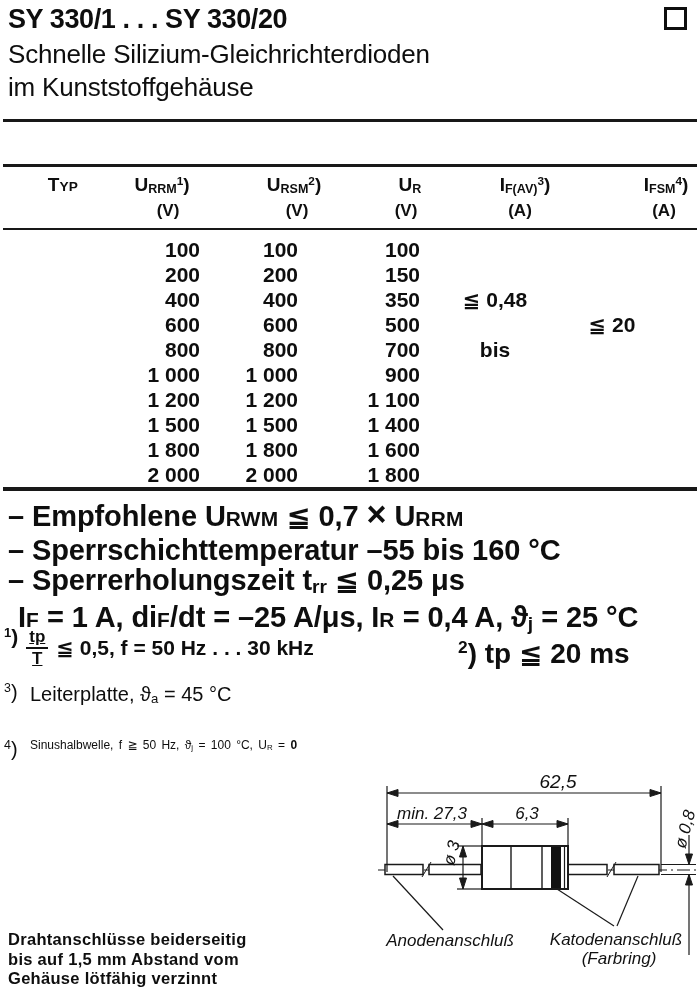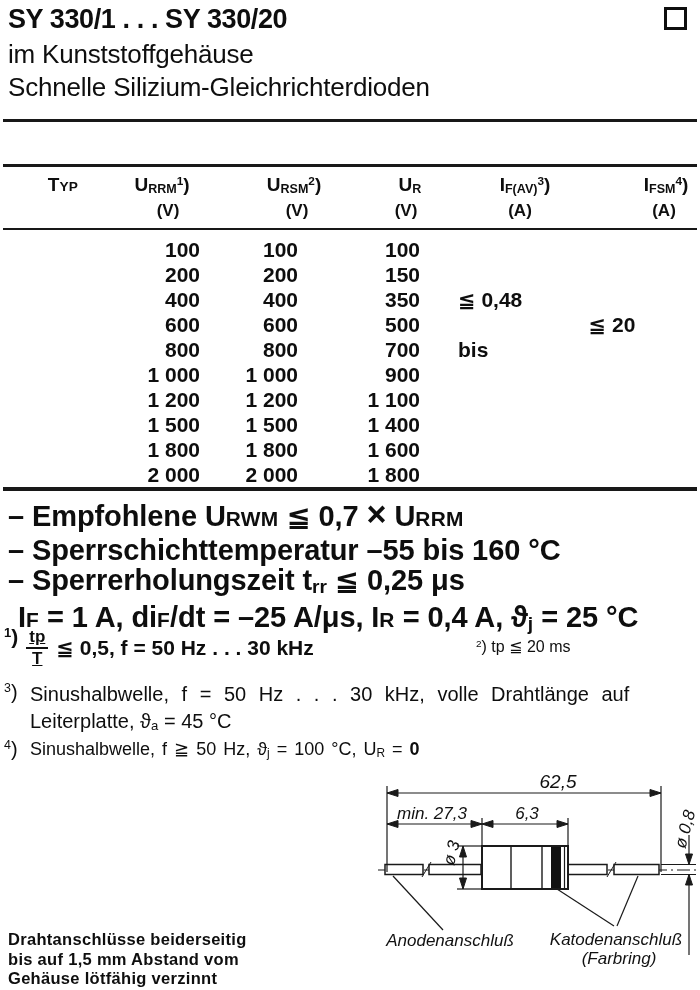--- a/index.html
+++ b/index.html
@@ -18,63 +18,63 @@
 
   .th{position:absolute;top:174px;transform:translateX(-50%);font-size:19px;font-weight:700;white-space:nowrap;}
   .thu{position:absolute;top:201px;transform:translateX(-50%);font-size:17px;font-weight:700;white-space:nowrap;}
 
   .tcol{position:absolute;top:237px;font-size:21px;font-weight:700;line-height:25px;white-space:nowrap;}
   .tcol .c{height:25px;}
   .col-typ {left:6px;  width:104px;text-align:right;}
   .col-urrm{left:100px;width:100px;text-align:right;}
   .col-ursm{left:198px;width:100px;text-align:right;}
   .col-ur  {left:320px;width:100px;text-align:right;}
-  .col-ifav{left:458px;width:130px;text-align:left;}
+  .col-ifav{left:430px;width:130px;text-align:center;}
   .col-ifsm{left:547px;width:130px;text-align:center;}
 
   .notes{position:absolute;left:8px;top:499px;font-size:29px;line-height:30.5px;font-weight:700;letter-spacing:-0.1px;white-space:nowrap;}
   .notes .indent{padding-left:10px;}
 
   .seg-sub{font-size:66%;vertical-align:-0.14em;letter-spacing:0;}
   .seg-sup{font-size:62%;vertical-align:0.55em;}
   .seg-sc{font-size:72%;letter-spacing:0.3px;}
   .seg-b{font-weight:700;}
   .seg-big{font-size:118%;}
 
   .fn1{position:absolute;left:4px;top:627px;font-size:21px;font-weight:700;display:flex;align-items:center;white-space:nowrap;}
   .fn1 .marker{align-self:flex-start;margin-top:-2px;}
   .frac{display:inline-flex;flex-direction:column;text-align:center;margin-left:8px;font-size:17px;line-height:19px;text-decoration:underline;}
   .frac .num{border-bottom:2.5px solid #111;padding:0 3px 1px 3px;}
   .fn1 .rest{margin-left:8px;text-align:right;}
-  .fn2{position:absolute;left:476px;top:637px;font-size:16px;font-weight:400;white-space:nowrap;}
+  .fn2{position:absolute;left:458px;top:637px;font-size:28px;font-weight:700;white-space:nowrap;}
 
   .fnmark3{position:absolute;left:4px;top:681px;font-size:20px;}
   .fn3-text{position:absolute;left:30px;top:681px;width:667px;font-size:20px;line-height:27px;}
   .fn3-l1{word-spacing:7px;white-space:nowrap;display:block;}
   .fnmark4{position:absolute;left:4px;top:738px;font-size:20px;}
-  .fn4-text{position:absolute;left:30px;top:738px;font-size:18px;white-space:nowrap;word-spacing:2px;}
+  .fn4-text{position:absolute;left:30px;top:738px;font-size:12px;white-space:nowrap;word-spacing:2px;}
 
   .dwg{position:absolute;left:330px;top:773px;}
   .dwg line,.dwg rect.o,.dwg path{stroke:#1a1a1a;}
   .dwg text{font-family:"Liberation Sans","DejaVu Sans",sans-serif;font-style:italic;fill:#111;font-size:17px;}
   .dwg text.big{font-size:19px;}
 
   .footer{position:absolute;left:8px;top:930px;font-size:16.5px;font-weight:700;line-height:19.5px;letter-spacing:0.3px;white-space:nowrap;}
 </style>
 </head>
 <body>
 
 <div class="page">
 
   <div class="title">SY 330/1 . . . SY 330/20</div>
   <div class="corner-square"></div>
 
   <div class="subtitle">
+    <div>Schnelle Silizium-Gleichrichterdioden</div>
     <div>im Kunststoffgehäuse</div>
-    <div>Schnelle Silizium-Gleichrichterdioden</div>
   </div>
 
   <div class="rule rule-subtitle"></div>
   <div class="rule rule-table-top"></div>
   <div class="rule rule-table-mid"></div>
   <div class="rule rule-table-bottom"></div>
 
   <div class="th" style="left:63px"><span>T</span><span class="seg-sc">YP</span></div>
   <div class="th" style="left:162px"><span>U</span><span class="seg-sub">RRM</span><span class="seg-sup">1</span><span>)</span></div>
   <div class="th" style="left:294px"><span>U</span><span class="seg-sub">RSM</span><span class="seg-sup">2</span><span>)</span></div>
@@ -160,21 +160,20 @@
     <span class="frac">
       <span class="num">tp</span>
       <span class="den">T</span>
     </span>
     <span class="rest">≦ 0,5, f = 50 Hz . . . 30 kHz</span>
   </div>
   <div class="fn2"><span class="seg-sup">2</span><span>)  tp ≦ 20 ms</span></div>
 
   <div class="fnmark3"><span class="seg-sup">3</span><span>)</span></div>
   <div class="fn3-text">
-    <span class="fn3-l1">Sinushalbwelle, f = 50 Hz . . . 30 kHz, volle Drahtlänge auf</span>
     <span class="fn3-l2"><span>Leiterplatte, ϑ</span><span class="seg-sub">a</span><span> = 45 °C</span></span>
   </div>
 
   <div class="fnmark4"><span class="seg-sup">4</span><span>)</span></div>
   <div class="fn4-text"><span>Sinushalbwelle, f ≧ 50 Hz,  ϑ</span><span class="seg-sub">j</span><span> = 100 °C, U</span><span class="seg-sub">R</span><span> = </span><span class="seg-b">0</span></div>
 
   <svg class="dwg" width="370" height="217" viewBox="0 0 370 217">
 
     <g>
       <line x1="48" y1="97" x2="368" y2="97" stroke-width="1.2" stroke-dasharray="13 4 2 4"></line>

